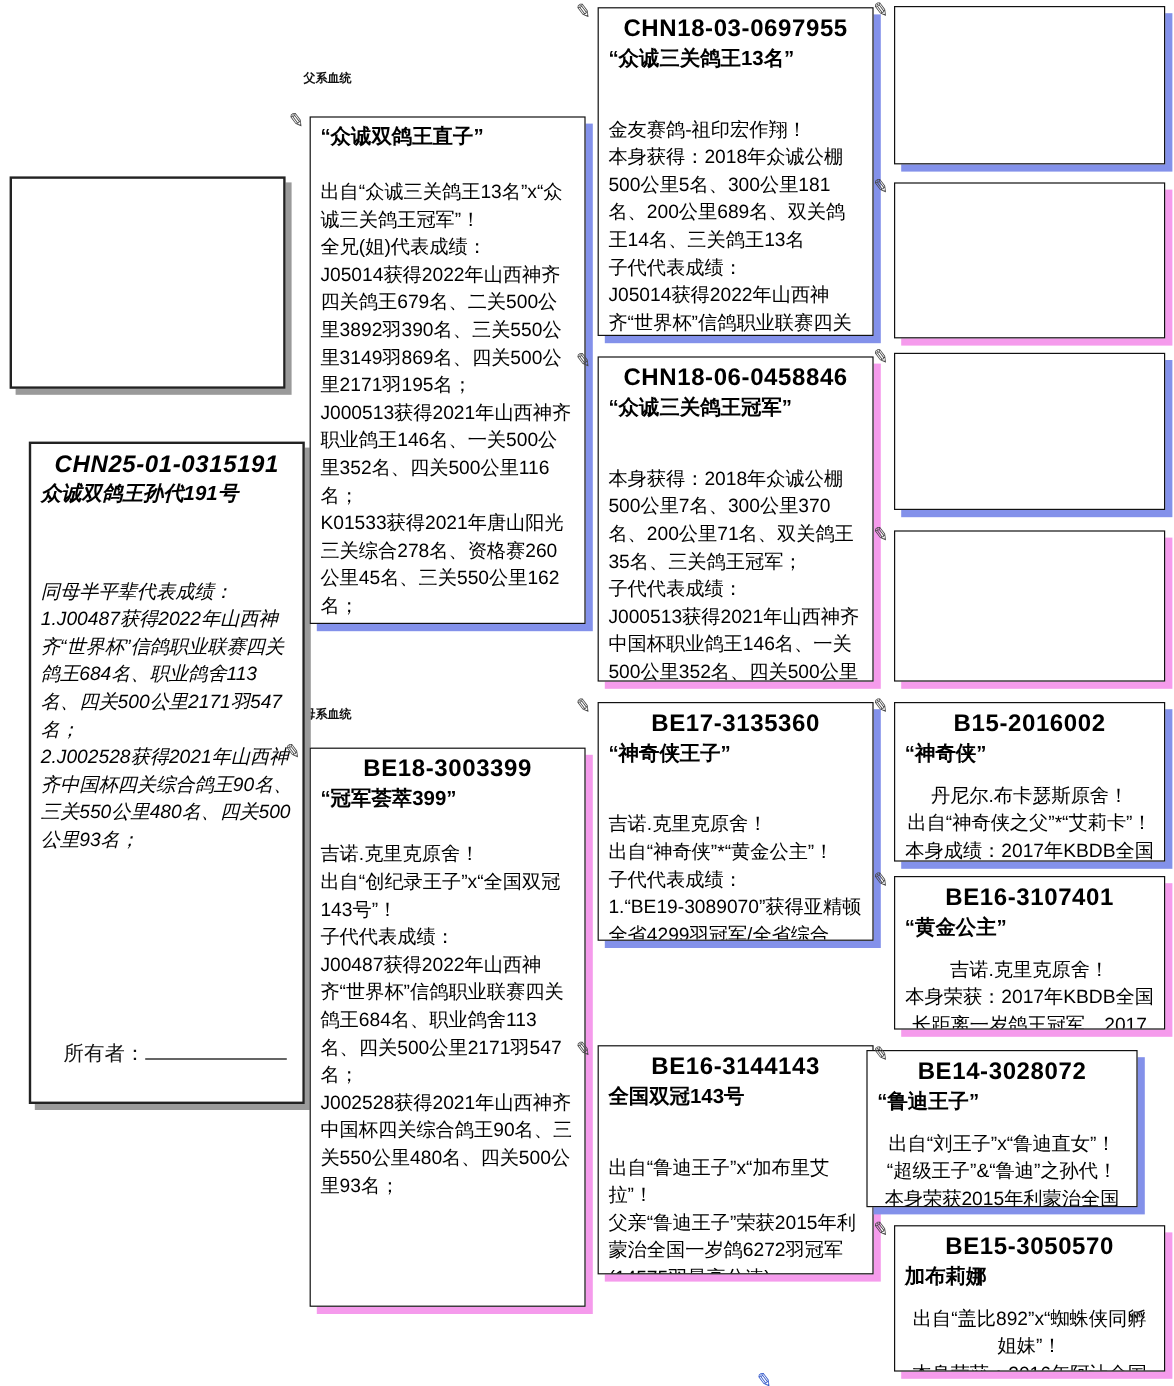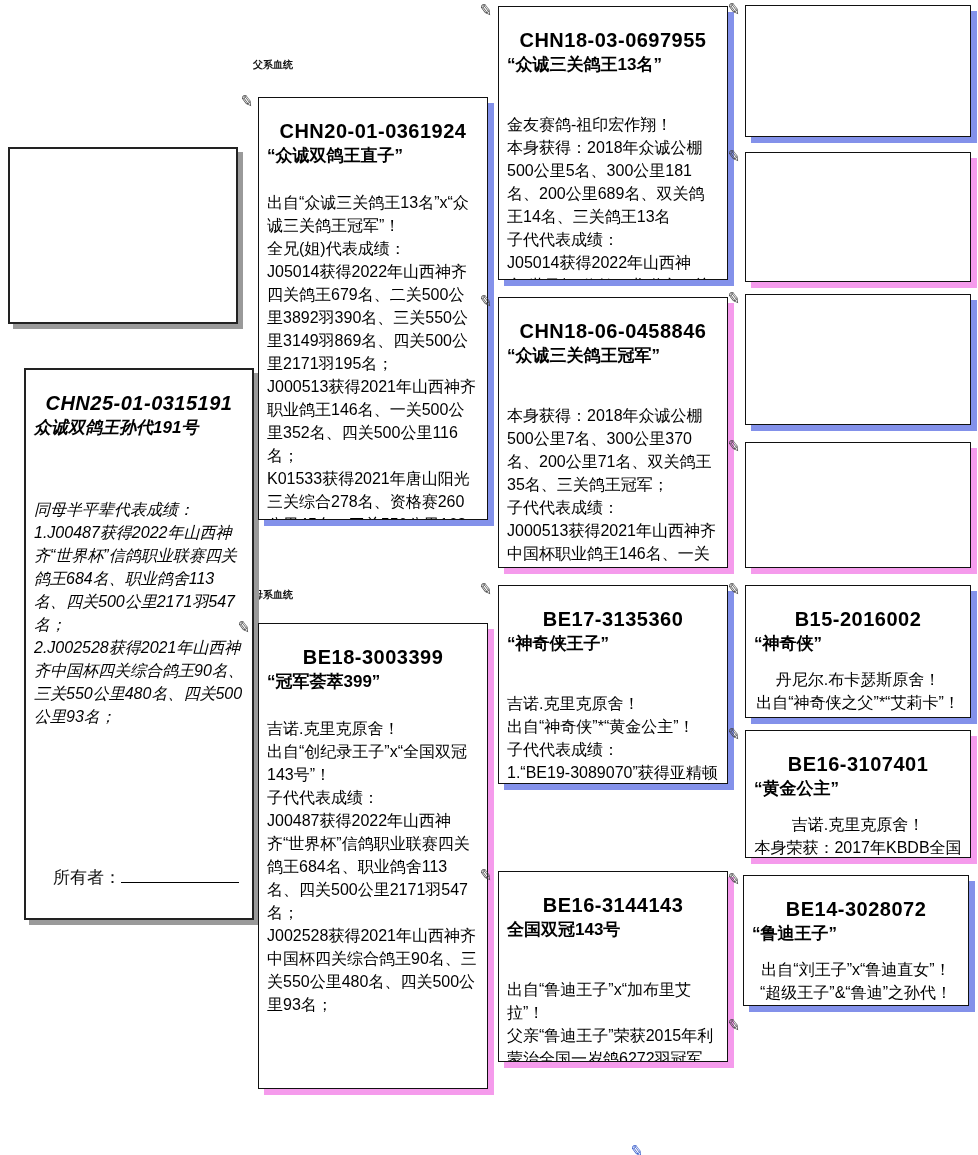--- a/index.html
+++ b/index.html
@@ -1,20 +1,20 @@
 <!DOCTYPE html>
 <html style="--male: #8391ea; --female: #f59bec; --neutral: #9a9a9a;"><head>
 <meta charset="utf-8">
 <style>
   html,body{margin:0;padding:0;background:#fff;}
   #page{position:relative;width:978px;height:1155px;background:#fff;overflow:hidden;
         font-family:"Liberation Sans","DejaVu Sans",sans-serif;color:#000;}
   .flabel{position:absolute;font-size:10px;font-weight:bold;color:#111;}
   .node{position:absolute;background:#fff;border:1px solid #111;overflow:hidden;
-        padding:20px 8px;box-sizing:border-box;}
+        padding:4px 8px;box-sizing:border-box;}
   .node.male{box-shadow:6px 6px 0 var(--male,#8391ea);}
   .node.female{box-shadow:6px 6px 0 var(--female,#f59bec);}
   .node.neutral{border:2px solid #222;box-shadow:5px 5px 0 var(--neutral,#9a9a9a);}
   .ring{font-weight:bold;font-size:20px;line-height:26px;text-align:center;letter-spacing:.5px;}
   .cname{font-weight:bold;font-size:17px;line-height:24px;text-align:left;}
   .body{font-size:16px;line-height:23px;white-space:pre-line;text-align:left;}
   .gap-main .body{margin-top:58px;}
   .gap-large .body{margin-top:23px;}
   .gap-col3 .body{margin-top:36px;}
   .gap-small .body{margin-top:12px;text-align:center;}
@@ -40,21 +40,20 @@
     <div class="body">同母半平辈代表成绩：
 1.J00487获得2022年山西神齐“世界杯”信鸽职业联赛四关鸽王684名、职业鸽舍113名、四关500公里2171羽547名；
 2.J002528获得2021年山西神齐中国杯四关综合鸽王90名、三关550公里480名、四关500公里93名；</div>
   </div>
 
   <div class="owner" style="left:53px;top:866px;">
     <span>所有者：</span><span class="owner-line"></span>
   </div>
 
   <div class="node male gap-large" style="left:258px;top:97px;width:230px;height:423px;">
-    <div class="ring">CHN20-01-0361924</div>
     <div class="cname">“众诚双鸽王直子”</div>
     <div class="body">出自“众诚三关鸽王13名”x“众诚三关鸽王冠军”！
 全兄(姐)代表成绩：
 J05014获得2022年山西神齐四关鸽王679名、二关500公里3892羽390名、三关550公里3149羽869名、四关500公里2171羽195名；
 J000513获得2021年山西神齐职业鸽王146名、一关500公里352名、四关500公里116名；
 K01533获得2021年唐山阳光三关综合278名、资格赛260公里45名、三关550公里162名；
 1001180获得2021年开拓者二关500公里391名、三关563公里</div>
   </div>
 
   <div class="node female gap-large" style="left:258px;top:623px;width:230px;height:466px;">
@@ -115,28 +114,34 @@
 本身成绩：2017年KBDB全国</div>
   </div>
 
   <div class="node female gap-small" style="left:745px;top:730px;width:226px;height:128px;">
     <div class="ring">BE16-3107401</div>
     <div class="cname">“黄金公主”</div>
     <div class="body">吉诺.克里克原舍！
 本身荣获：2017年KBDB全国长距离一岁鸽王冠军、2017年</div>
   </div>
 
-  <div class="node male gap-small" style="left:743px;top:875px;width:226px;height:131px;">
+  <div class="node male gap-small" style="left:722px;top:875px;width:226px;height:131px;">
     <div class="ring">BE14-3028072</div>
     <div class="cname">“鲁迪王子”</div>
     <div class="body">出自“刘王子”x“鲁迪直女”！
 “超级王子”&amp;“鲁迪”之孙代！
 本身荣获2015年利蒙治全国一</div>
   </div>
 
+  <div class="node female gap-small" style="left:745px;top:1021px;width:226px;height:122px;">
+    <div class="ring">BE15-3050570</div>
+    <div class="cname">加布莉娜</div>
+    <div class="body">出自“盖比892”x“蜘蛛侠同孵姐妹”！
+本身荣获：2016年阿让全国一</div>
+  </div>
 
   <span class="pencil" style="left:240px;top:94px;">✎</span>
   <span class="pencil" style="left:237px;top:620px;">✎</span>
   <span class="pencil" style="left:479px;top:3px;">✎</span>
   <span class="pencil" style="left:479px;top:294px;">✎</span>
   <span class="pencil" style="left:479px;top:582px;">✎</span>
   <span class="pencil" style="left:479px;top:868px;">✎</span>
   <span class="pencil" style="left:727px;top:2px;">✎</span>
   <span class="pencil" style="left:727px;top:149px;">✎</span>
   <span class="pencil" style="left:727px;top:291px;">✎</span>

